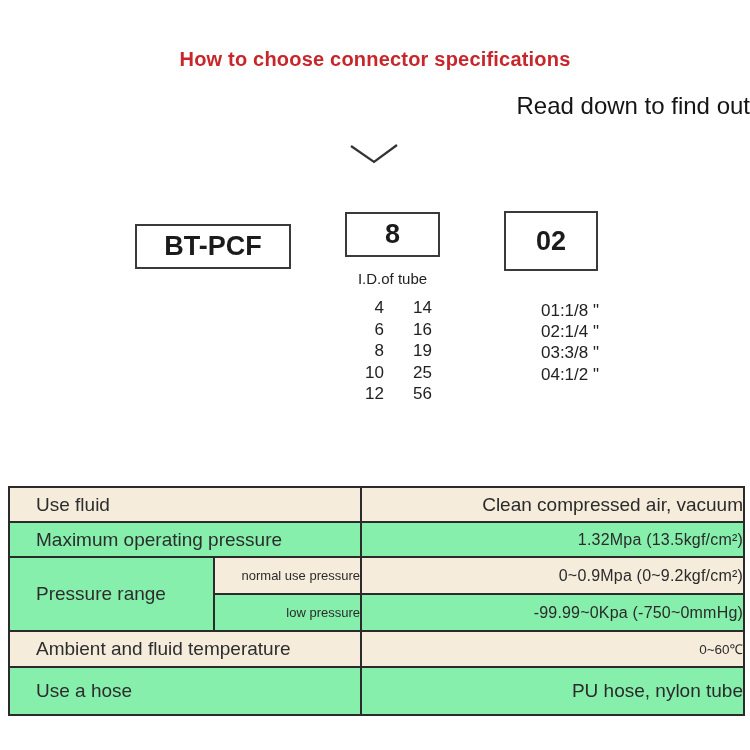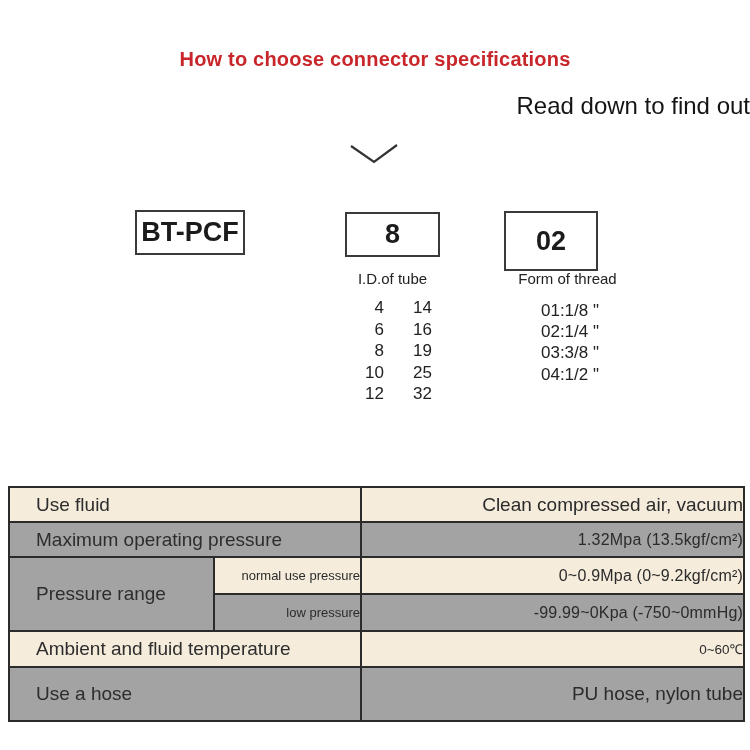--- a/index.html
+++ b/index.html
@@ -24,21 +24,21 @@
     font-size:24px; font-weight:400; color:#141414;
   }
   .chevron { position:absolute; left:348px; top:143px; }
   .code-box {
     position:absolute;
     border:2px solid #3a3a3a;
     display:flex; align-items:center; justify-content:center;
     font-weight:700; font-size:27px; color:#1b1b1b;
     background:#ffffff;
   }
-  .box-prefix { left:135px; top:210px; width:110px; height:45px; }
+  .box-prefix { left:135px; top:224px; width:156px; height:45px; }
   .box-size   { left:345px; top:212px; width:95px;  height:45px; }
   .box-thread { left:504px; top:211px; width:94px;  height:60px; }
   .col-heading {
     position:absolute; top:270px;
     font-size:15px; color:#222; text-align:center;
   }
   .id-heading     { left:330px; width:125px; }
   .thread-heading { left:500px; width:135px; }
   .tube-grid {
     position:absolute; left:356px; top:297px;
@@ -62,67 +62,66 @@
     vertical-align:middle;
     text-align:right;
     color:#2b2b2b;
     overflow:hidden;
   }
   .spec-table td.lbl {
     text-align:left; padding-left:26px;
     font-size:19px; color:#2d2d2d;
   }
   .beige { background:#f5ecdc;margin-top:8px; }
-  .white { background:#a3a3a3; }
+  .white { background:#86efac; }
   .val19 { font-size:19px; }
   .val16 { font-size:16px; letter-spacing:0.2px; color:#1f1f1f;padding-left:45px; }
   .val13 { font-size:13.5px; color:#1f1f1f; }
   .sub   { font-size:13px; color:#2d2d2d; }
   tr.r1 { height:35px; } tr.r2 { height:35px; }
   tr.r3 { height:37px; } tr.r4 { height:37px; }
-  tr.r5 { height:36px; } tr.r6 { height:54px; }
+  tr.r5 { height:36px; } tr.r6 { height:48px; }
 </style>
 </head>
 <body>
 
 <div class="hero">
   <div class="title">How to choose connector specifications</div>
   <div class="subtitle">Read down to find out</div>
 
   <svg class="chevron" width="52" height="24" viewBox="0 0 52 24">
     <polyline points="3,3 26,19 49,2" fill="none" stroke="#333333" stroke-width="2.2"></polyline>
   </svg>
 
   <div class="code-box box-prefix">BT-PCF</div>
   <div class="code-box box-size">8</div>
   <div class="code-box box-thread">02</div>
 
   <div class="col-heading id-heading">I.D.of tube</div>
-  <div class="col-heading thread-heading">Form of thread</div>
 
   <div class="tube-grid">
     <div class="tube-row">
       <span class="c1">4</span>
       <span class="c2">14</span>
     </div>
     <div class="tube-row">
       <span class="c1">6</span>
       <span class="c2">16</span>
     </div>
     <div class="tube-row">
       <span class="c1">8</span>
       <span class="c2">19</span>
     </div>
     <div class="tube-row">
       <span class="c1">10</span>
       <span class="c2">25</span>
     </div>
     <div class="tube-row">
       <span class="c1">12</span>
-      <span class="c2">32</span>
+      <span class="c2">56</span>
     </div>
   </div>
 
   <div class="thread-list">
     <div>01:1/8 "</div>
     <div>02:1/4 "</div>
     <div>03:3/8 "</div>
     <div>04:1/2 "</div>
   </div>
 </div>

